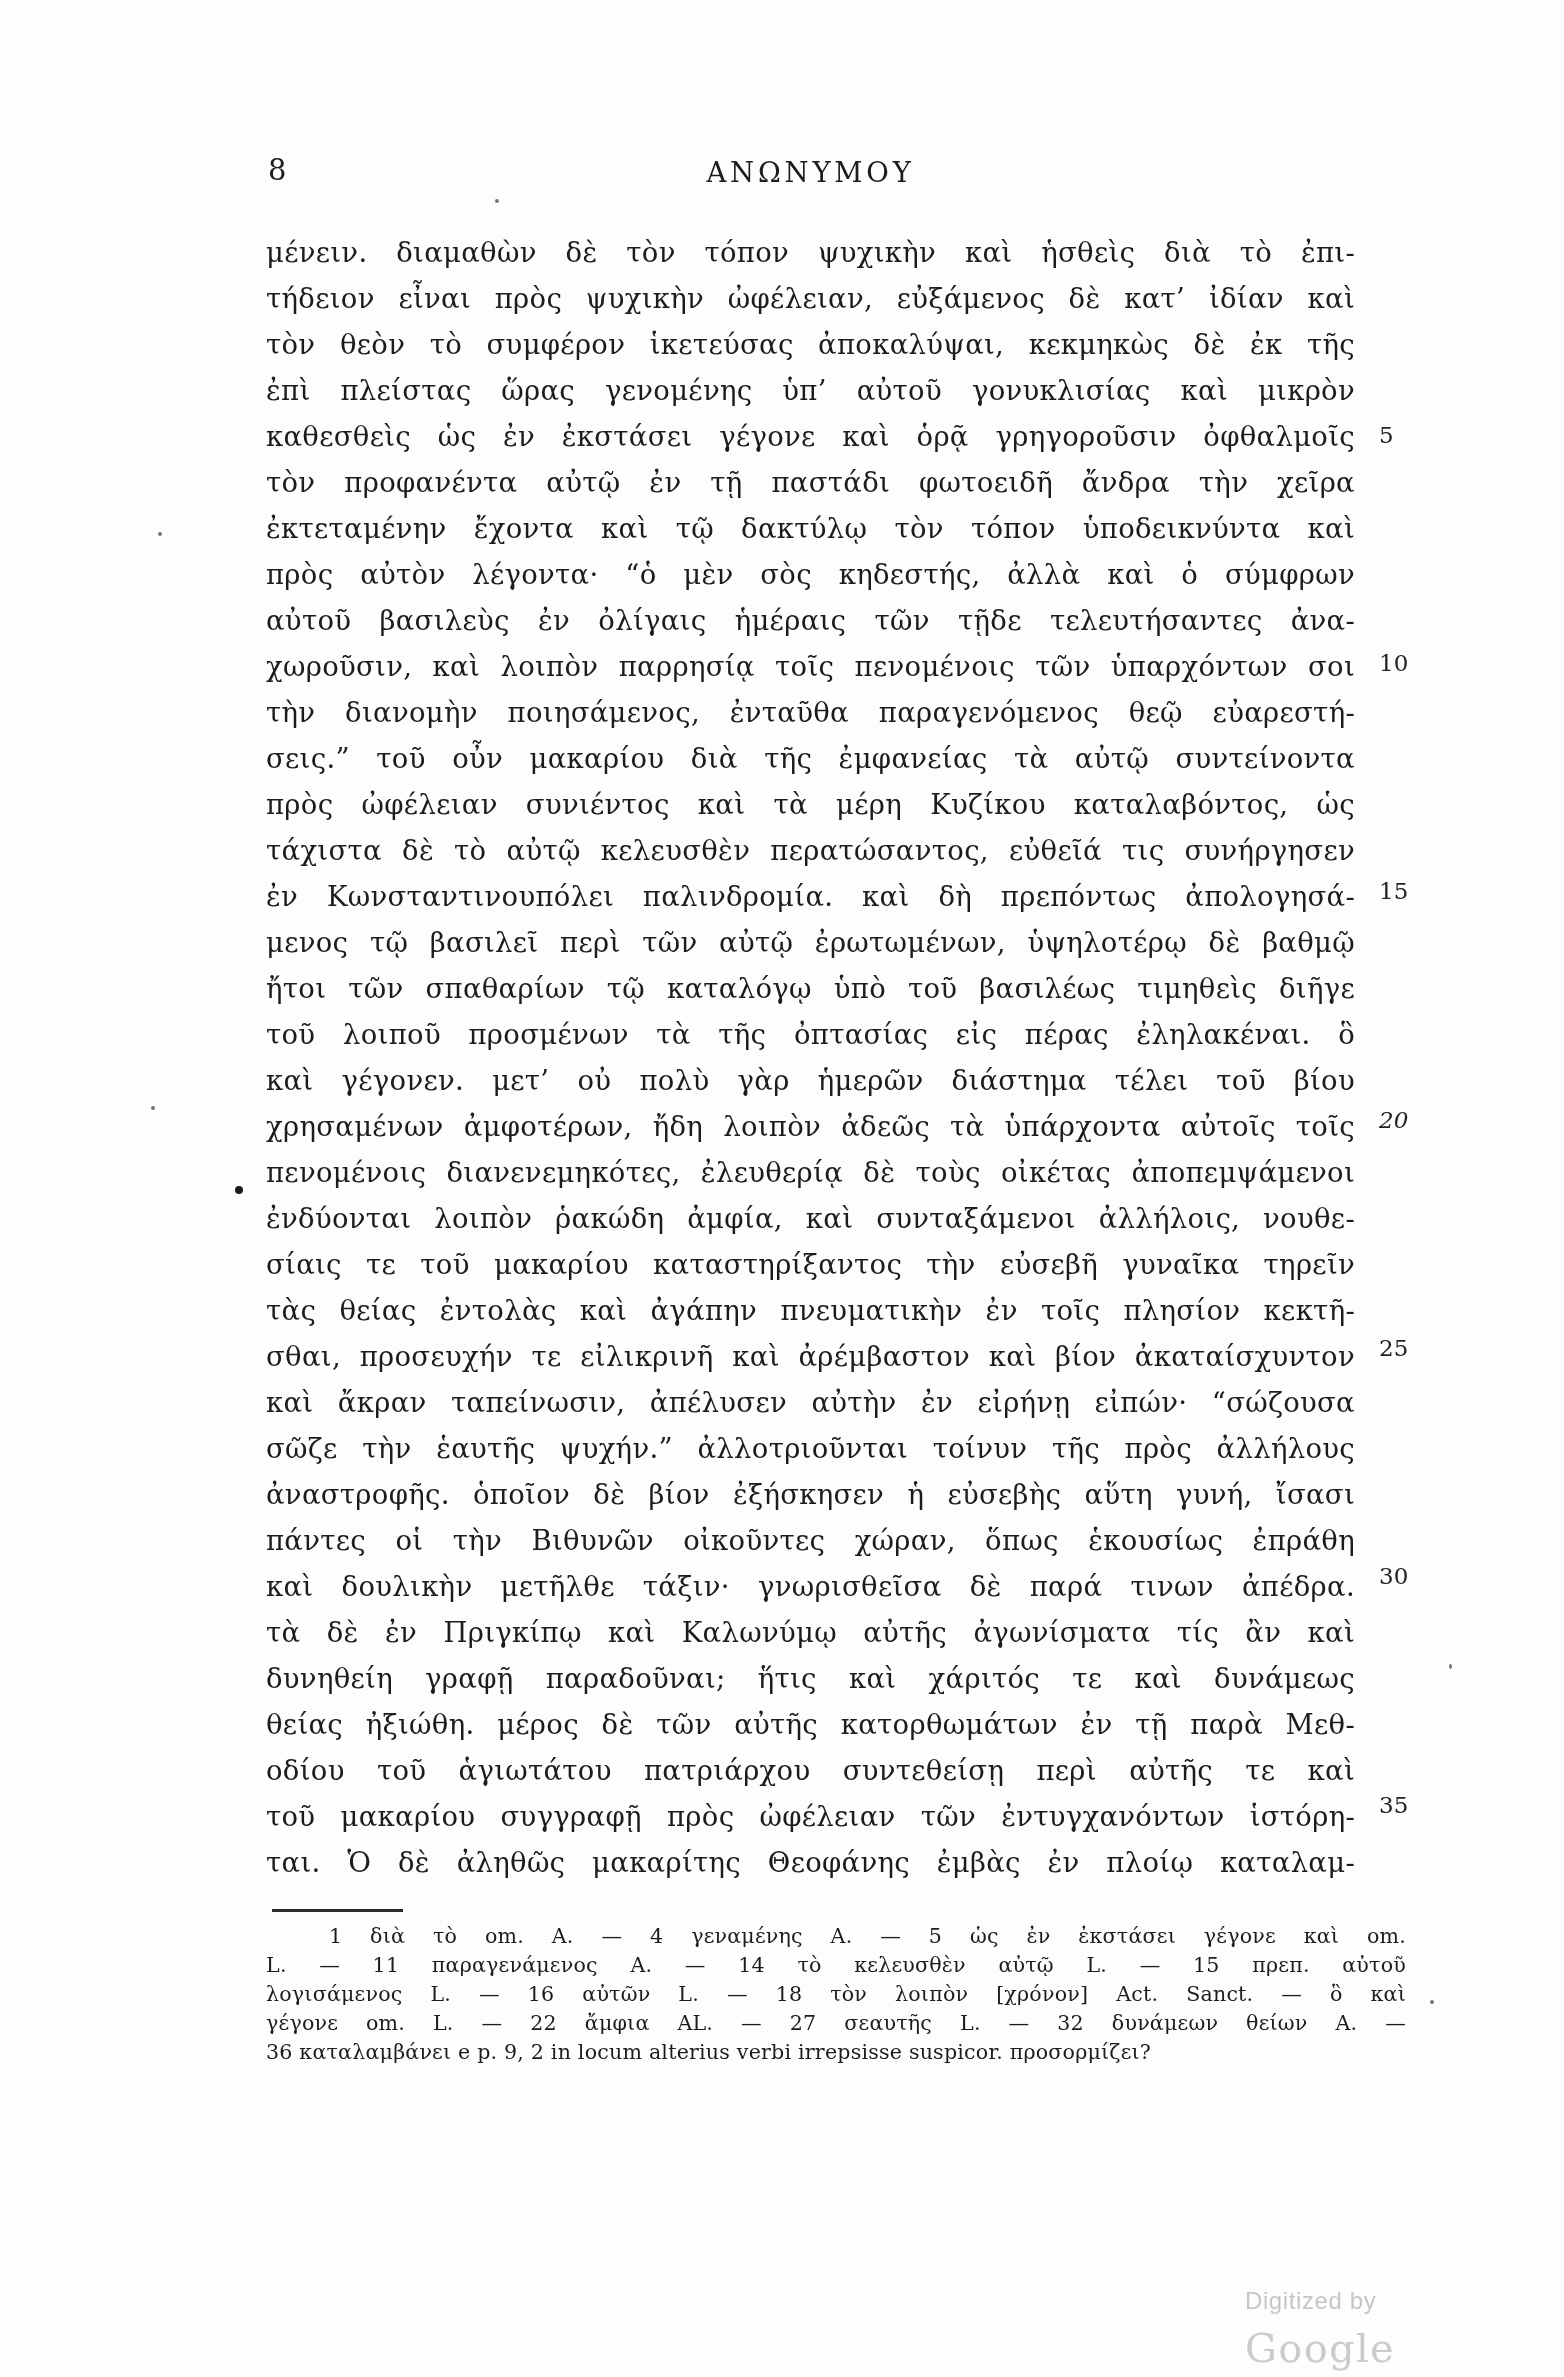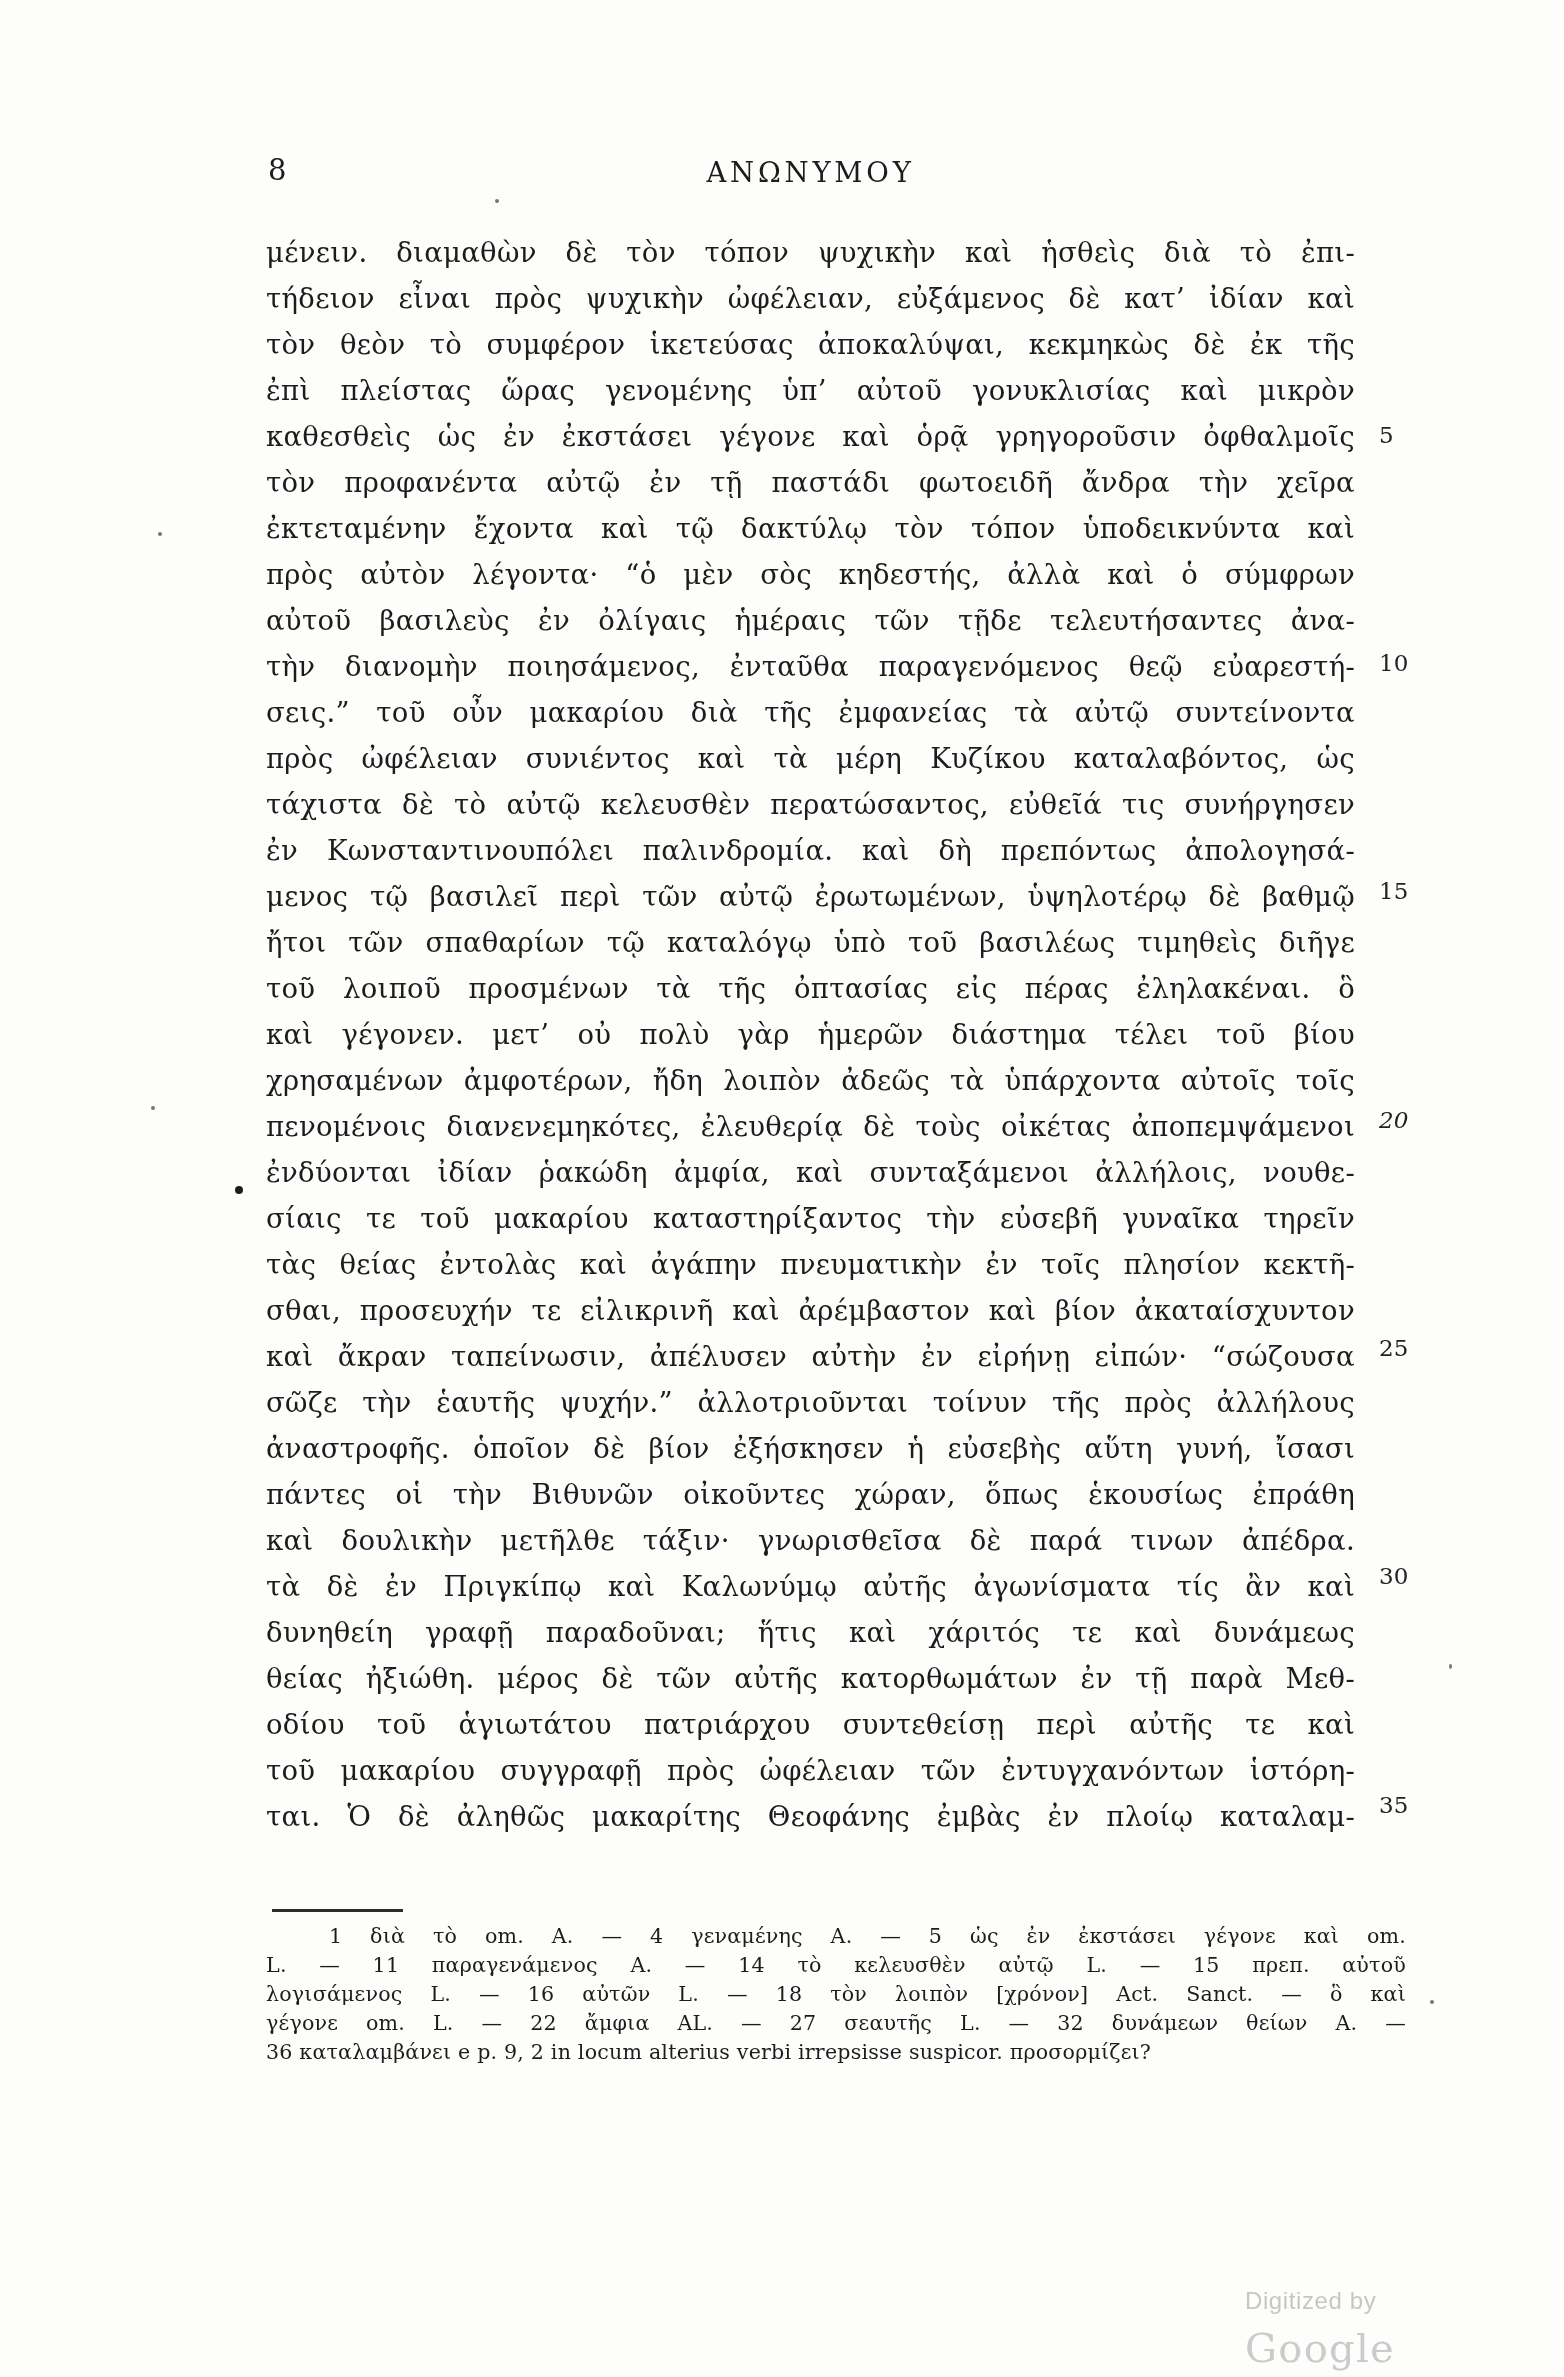--- a/index.html
+++ b/index.html
@@ -155,32 +155,33 @@
   <div class="main-text">
     <div class="text-line">μένειν. διαμαθὼν δὲ τὸν τόπον ψυχικὴν καὶ ἡσθεὶς διὰ τὸ ἐπι-</div>
     <div class="text-line">τήδειον εἶναι πρὸς ψυχικὴν ὠφέλειαν, εὐξάμενος δὲ κατ’ ἰδίαν καὶ</div>
     <div class="text-line">τὸν θεὸν τὸ συμφέρον ἱκετεύσας ἀποκαλύψαι, κεκμηκὼς δὲ ἐκ τῆς</div>
     <div class="text-line">ἐπὶ πλείστας ὥρας γενομένης ὑπ’ αὐτοῦ γονυκλισίας καὶ μικρὸν</div>
     <div class="text-line">καθεσθεὶς ὡς ἐν ἐκστάσει γέγονε καὶ ὁρᾷ γρηγοροῦσιν ὀφθαλμοῖς</div>
     <div class="text-line">τὸν προφανέντα αὐτῷ ἐν τῇ παστάδι φωτοειδῆ ἄνδρα τὴν χεῖρα</div>
     <div class="text-line">ἐκτεταμένην ἔχοντα καὶ τῷ δακτύλῳ τὸν τόπον ὑποδεικνύντα καὶ</div>
     <div class="text-line">πρὸς αὐτὸν λέγοντα· “ὁ μὲν σὸς κηδεστής, ἀλλὰ καὶ ὁ σύμφρων</div>
     <div class="text-line">αὐτοῦ βασιλεὺς ἐν ὀλίγαις ἡμέραις τῶν τῇδε τελευτήσαντες ἀνα-</div>
+    <div class="text-line">χωροῦσιν, καὶ λοιπὸν παρρησίᾳ τοῖς πενομένοις τῶν ὑπαρχόντων σοι</div>
     <div class="text-line">τὴν διανομὴν ποιησάμενος, ἐνταῦθα παραγενόμενος θεῷ εὐαρεστή-</div>
     <div class="text-line">σεις.” τοῦ οὖν μακαρίου διὰ τῆς ἐμφανείας τὰ αὐτῷ συντείνοντα</div>
     <div class="text-line">πρὸς ὠφέλειαν συνιέντος καὶ τὰ μέρη Κυζίκου καταλαβόντος, ὡς</div>
     <div class="text-line">τάχιστα δὲ τὸ αὐτῷ κελευσθὲν περατώσαντος, εὐθεῖά τις συνήργησεν</div>
     <div class="text-line">ἐν Κωνσταντινουπόλει παλινδρομία. καὶ δὴ πρεπόντως ἀπολογησά-</div>
     <div class="text-line">μενος τῷ βασιλεῖ περὶ τῶν αὐτῷ ἐρωτωμένων, ὑψηλοτέρῳ δὲ βαθμῷ</div>
     <div class="text-line">ἤτοι τῶν σπαθαρίων τῷ καταλόγῳ ὑπὸ τοῦ βασιλέως τιμηθεὶς διῆγε</div>
     <div class="text-line">τοῦ λοιποῦ προσμένων τὰ τῆς ὀπτασίας εἰς πέρας ἐληλακέναι. ὃ</div>
     <div class="text-line">καὶ γέγονεν. μετ’ οὐ πολὺ γὰρ ἡμερῶν διάστημα τέλει τοῦ βίου</div>
     <div class="text-line">χρησαμένων ἀμφοτέρων, ἤδη λοιπὸν ἀδεῶς τὰ ὑπάρχοντα αὐτοῖς τοῖς</div>
     <div class="text-line">πενομένοις διανενεμηκότες, ἐλευθερίᾳ δὲ τοὺς οἰκέτας ἀποπεμψάμενοι</div>
-    <div class="text-line">ἐνδύονται ἰδίαν ῥακώδη ἀμφία, καὶ συνταξάμενοι ἀλλήλοις, νουθε-</div>
+    <div class="text-line">ἐνδύονται λοιπὸν ῥακώδη ἀμφία, καὶ συνταξάμενοι ἀλλήλοις, νουθε-</div>
     <div class="text-line">σίαις τε τοῦ μακαρίου καταστηρίξαντος τὴν εὐσεβῆ γυναῖκα τηρεῖν</div>
     <div class="text-line">τὰς θείας ἐντολὰς καὶ ἀγάπην πνευματικὴν ἐν τοῖς πλησίον κεκτῆ-</div>
     <div class="text-line">σθαι, προσευχήν τε εἰλικρινῆ καὶ ἀρέμβαστον καὶ βίον ἀκαταίσχυντον</div>
     <div class="text-line">καὶ ἄκραν ταπείνωσιν, ἀπέλυσεν αὐτὴν ἐν εἰρήνῃ εἰπών· “σώζουσα</div>
     <div class="text-line">σῶζε τὴν ἑαυτῆς ψυχήν.” ἀλλοτριοῦνται τοίνυν τῆς πρὸς ἀλλήλους</div>
     <div class="text-line">ἀναστροφῆς. ὁποῖον δὲ βίον ἐξήσκησεν ἡ εὐσεβὴς αὕτη γυνή, ἴσασι</div>
     <div class="text-line">πάντες οἱ τὴν Βιθυνῶν οἰκοῦντες χώραν, ὅπως ἑκουσίως ἐπράθη</div>
     <div class="text-line">καὶ δουλικὴν μετῆλθε τάξιν· γνωρισθεῖσα δὲ παρά τινων ἀπέδρα.</div>
     <div class="text-line">τὰ δὲ ἐν Πριγκίπῳ καὶ Καλωνύμῳ αὐτῆς ἀγωνίσματα τίς ἂν καὶ</div>
     <div class="text-line">δυνηθείη γραφῇ παραδοῦναι; ἥτις καὶ χάριτός τε καὶ δυνάμεως</div>

